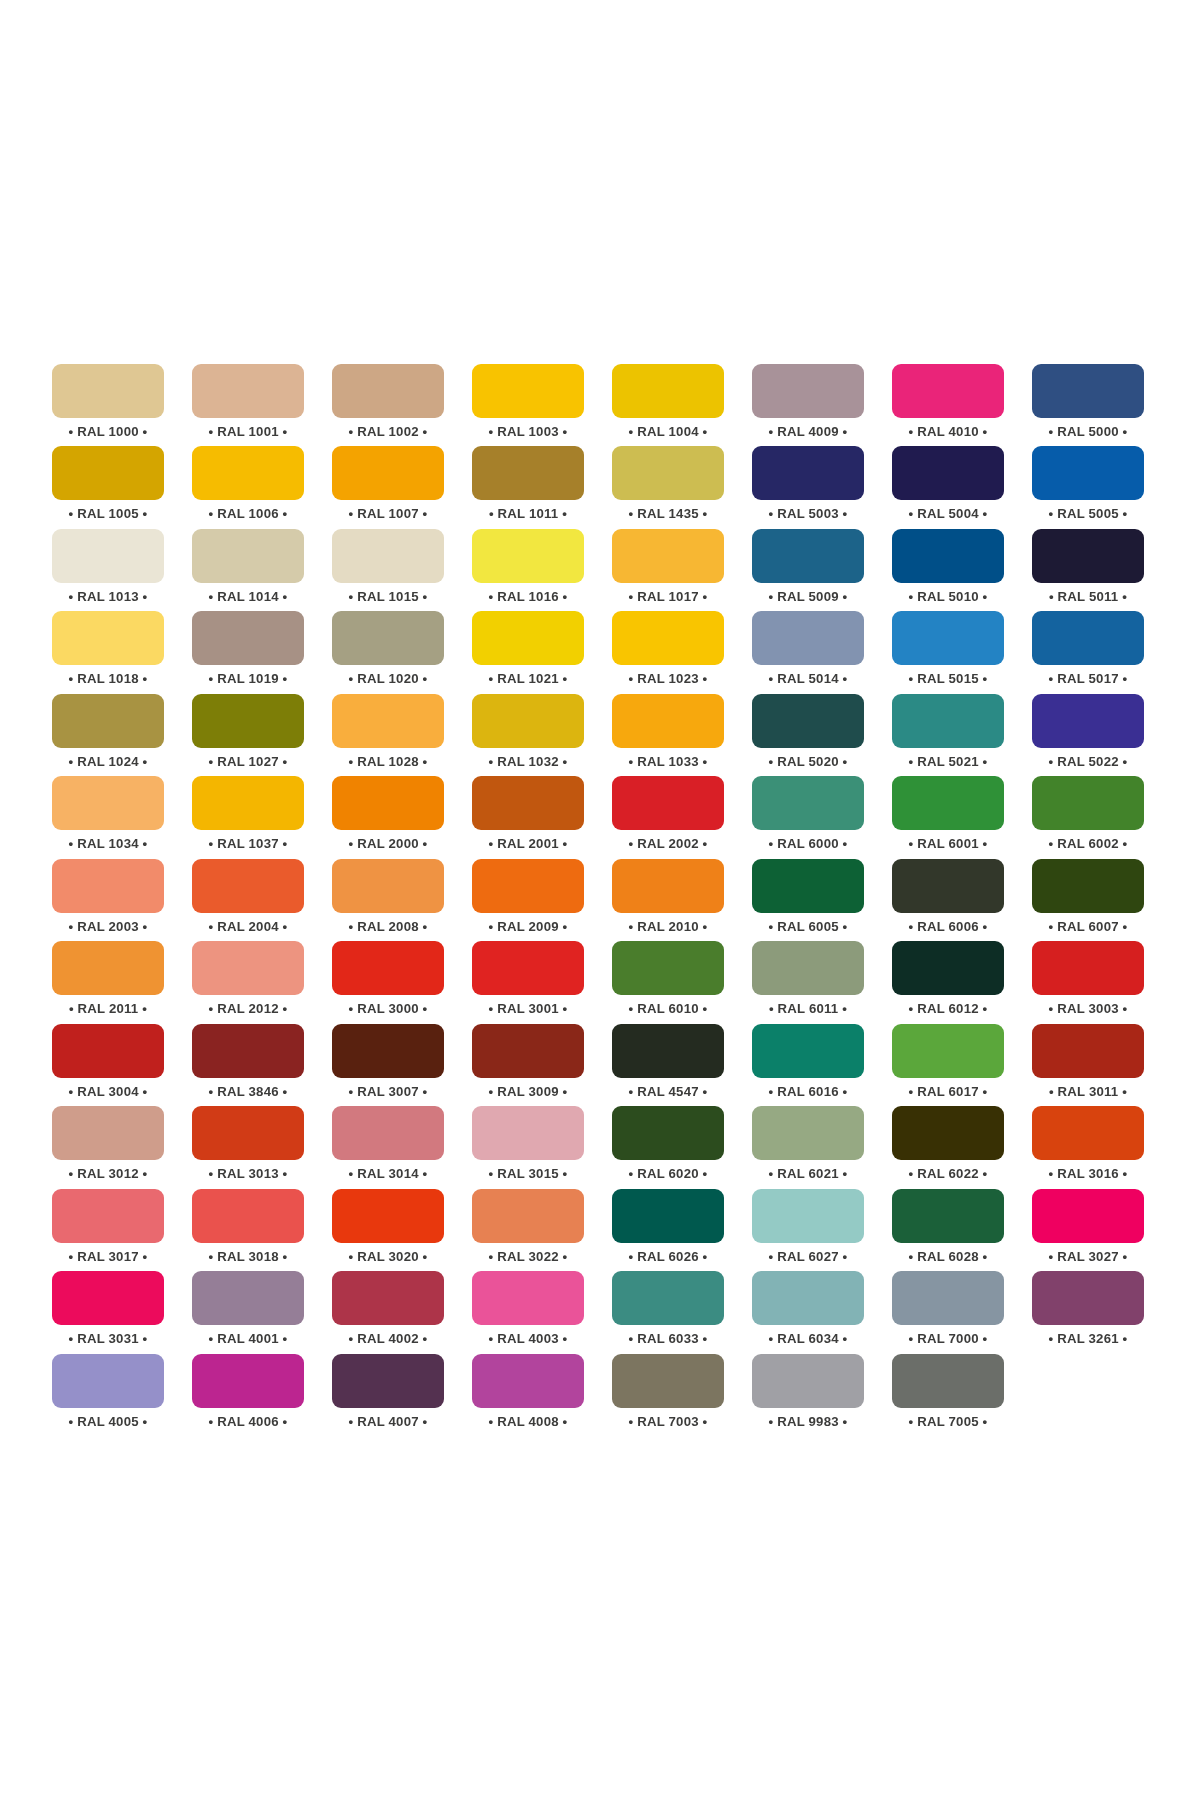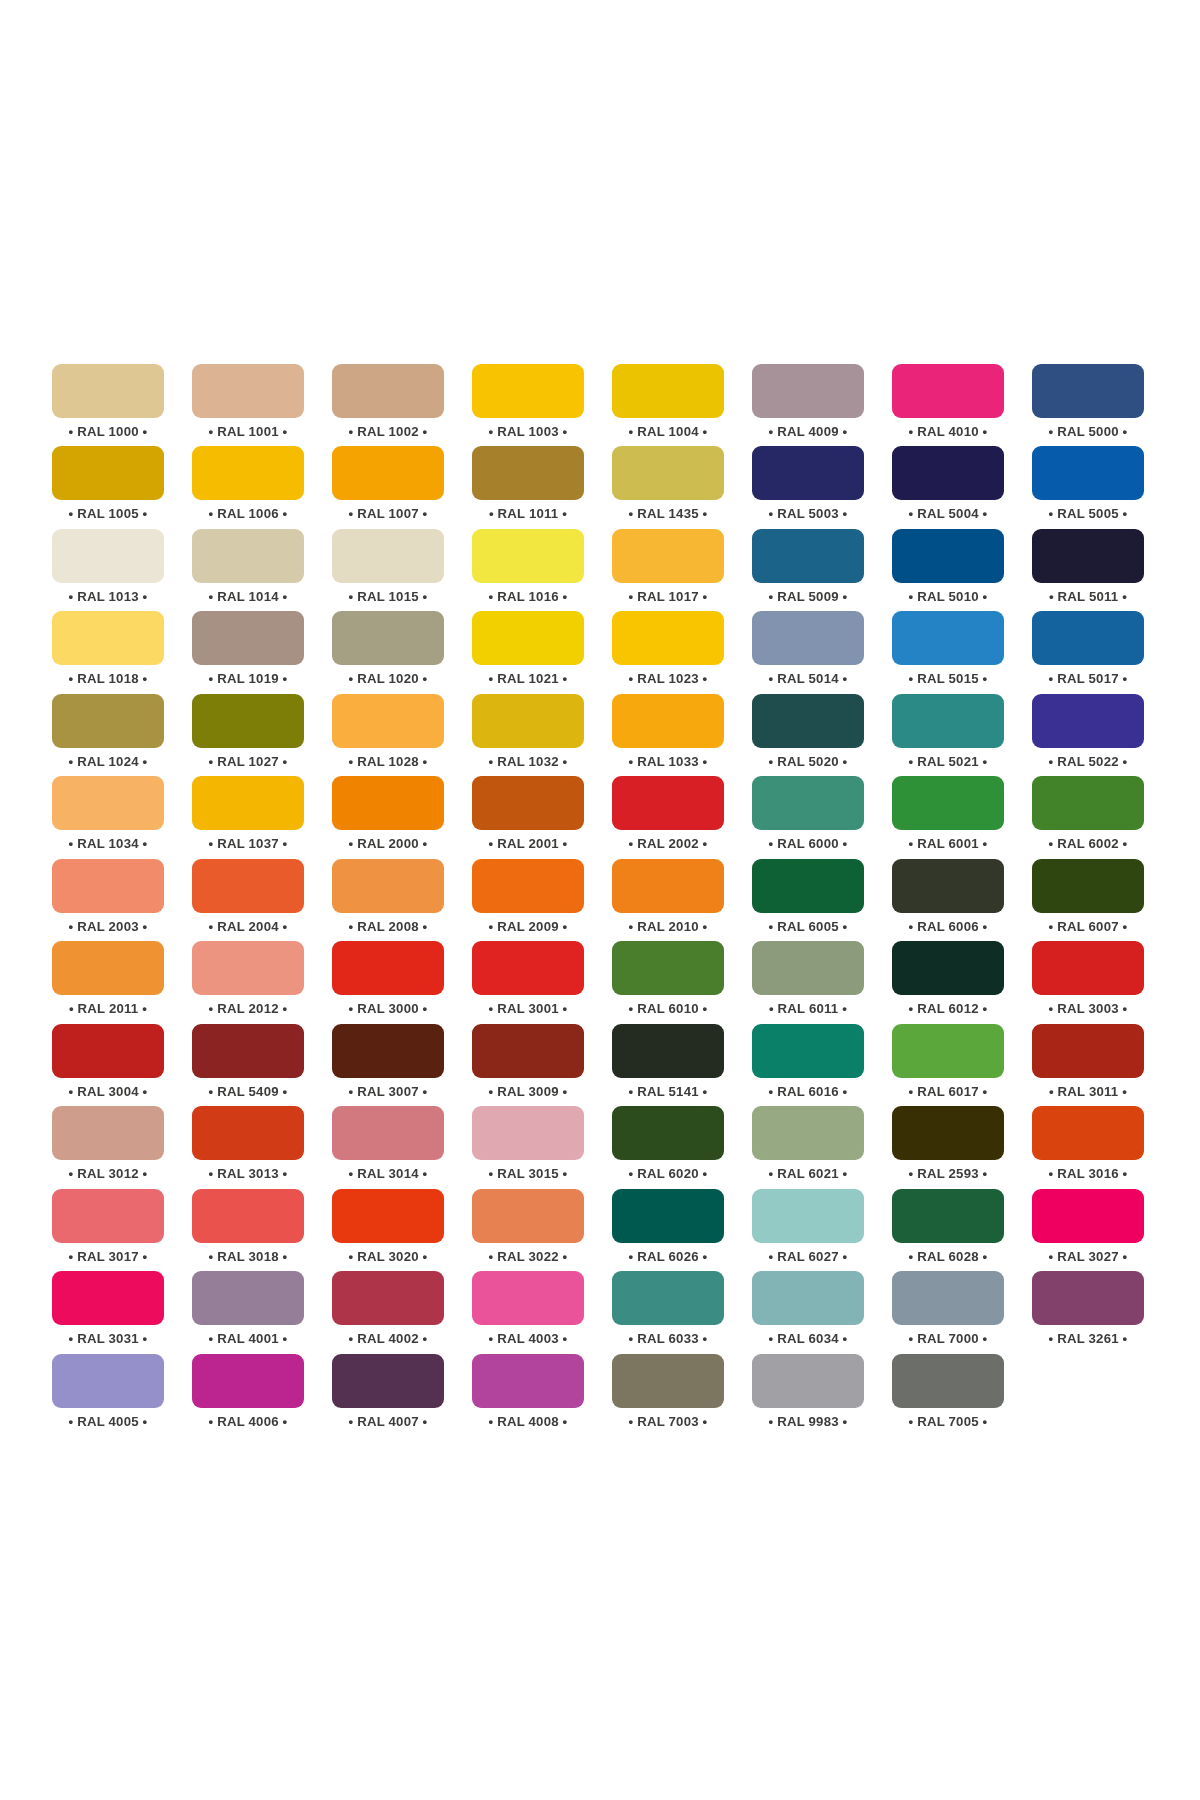--- a/index.html
+++ b/index.html
@@ -323,33 +323,33 @@
         <div class="swatch-cell">
           <div class="swatch-chip" style="background-color: rgb(214, 31, 31);"></div>
           <div class="swatch-label">• RAL 3003 •</div>
         </div>
         <div class="swatch-cell">
           <div class="swatch-chip" style="background-color: rgb(192, 32, 29);"></div>
           <div class="swatch-label">• RAL 3004 •</div>
         </div>
         <div class="swatch-cell">
           <div class="swatch-chip" style="background-color: rgb(138, 35, 33);"></div>
-          <div class="swatch-label">• RAL 5409 •</div>
+          <div class="swatch-label">• RAL 3846 •</div>
         </div>
         <div class="swatch-cell">
           <div class="swatch-chip" style="background-color: rgb(89, 33, 15);"></div>
           <div class="swatch-label">• RAL 3007 •</div>
         </div>
         <div class="swatch-cell">
           <div class="swatch-chip" style="background-color: rgb(138, 39, 24);"></div>
           <div class="swatch-label">• RAL 3009 •</div>
         </div>
         <div class="swatch-cell">
           <div class="swatch-chip" style="background-color: rgb(36, 43, 32);"></div>
-          <div class="swatch-label">• RAL 5141 •</div>
+          <div class="swatch-label">• RAL 4547 •</div>
         </div>
         <div class="swatch-cell">
           <div class="swatch-chip" style="background-color: rgb(11, 128, 105);"></div>
           <div class="swatch-label">• RAL 6016 •</div>
         </div>
         <div class="swatch-cell">
           <div class="swatch-chip" style="background-color: rgb(91, 167, 59);"></div>
           <div class="swatch-label">• RAL 6017 •</div>
         </div>
         <div class="swatch-cell">
@@ -375,21 +375,21 @@
         <div class="swatch-cell">
           <div class="swatch-chip" style="background-color: rgb(44, 76, 30);"></div>
           <div class="swatch-label">• RAL 6020 •</div>
         </div>
         <div class="swatch-cell">
           <div class="swatch-chip" style="background-color: rgb(150, 169, 131);"></div>
           <div class="swatch-label">• RAL 6021 •</div>
         </div>
         <div class="swatch-cell">
           <div class="swatch-chip" style="background-color: rgb(56, 48, 4);"></div>
-          <div class="swatch-label">• RAL 2593 •</div>
+          <div class="swatch-label">• RAL 6022 •</div>
         </div>
         <div class="swatch-cell">
           <div class="swatch-chip" style="background-color: rgb(216, 67, 14);"></div>
           <div class="swatch-label">• RAL 3016 •</div>
         </div>
         <div class="swatch-cell">
           <div class="swatch-chip" style="background-color: rgb(233, 105, 111);"></div>
           <div class="swatch-label">• RAL 3017 •</div>
         </div>
         <div class="swatch-cell">

